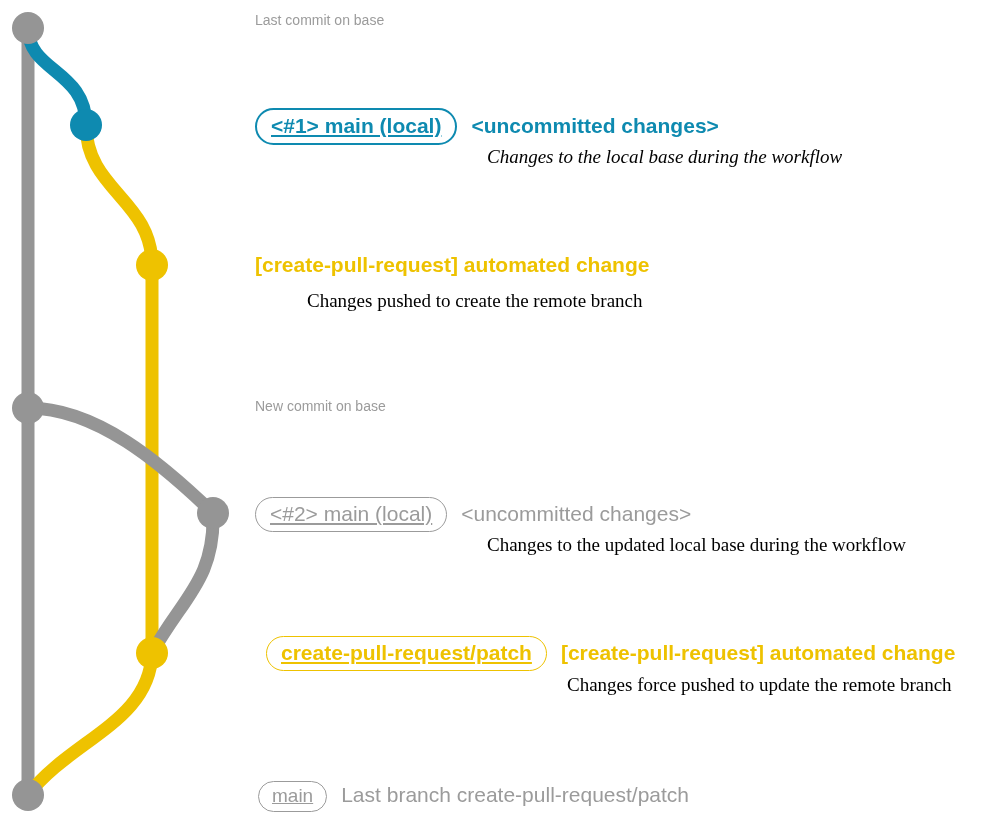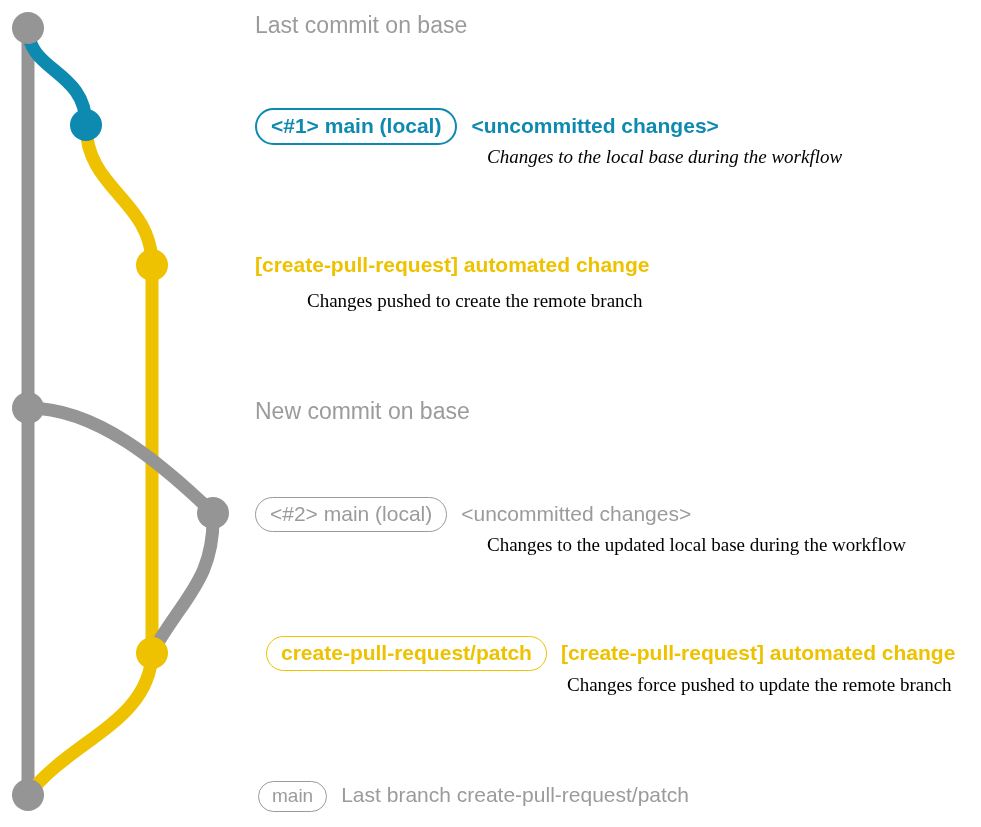--- a/index.html
+++ b/index.html
@@ -13,32 +13,33 @@
   .row{position:absolute;display:flex;align-items:baseline;}
   .pill{
     display:inline-block;
     border:2px solid currentColor;
     border-radius:999px;
     padding:5px 14px 6px 14px;
     font-size:21px;
     font-weight:700;
     line-height:1.05;
     white-space:nowrap;
+    text-decoration:underline;
   }
   .pill.thin{border-width:1.6px;font-weight:400;}
   .subject{
     font-size:21px;
     font-weight:700;
     white-space:nowrap;
     line-height:1.1;
   }
   .subject.plain{font-weight:400;}
   .heading{
     position:absolute;
-    font-size:23px;
+    font-size:14px;
     font-weight:400;
     color:#9b9b9b;
     white-space:nowrap;
   }
   .desc{
     position:absolute;
     font-family:"Liberation Serif", serif;
     font-size:19px;
     color:#000000;
     white-space:nowrap;

